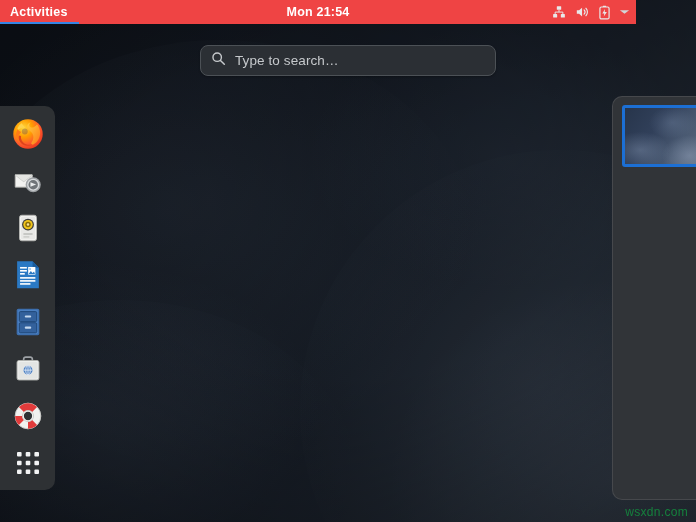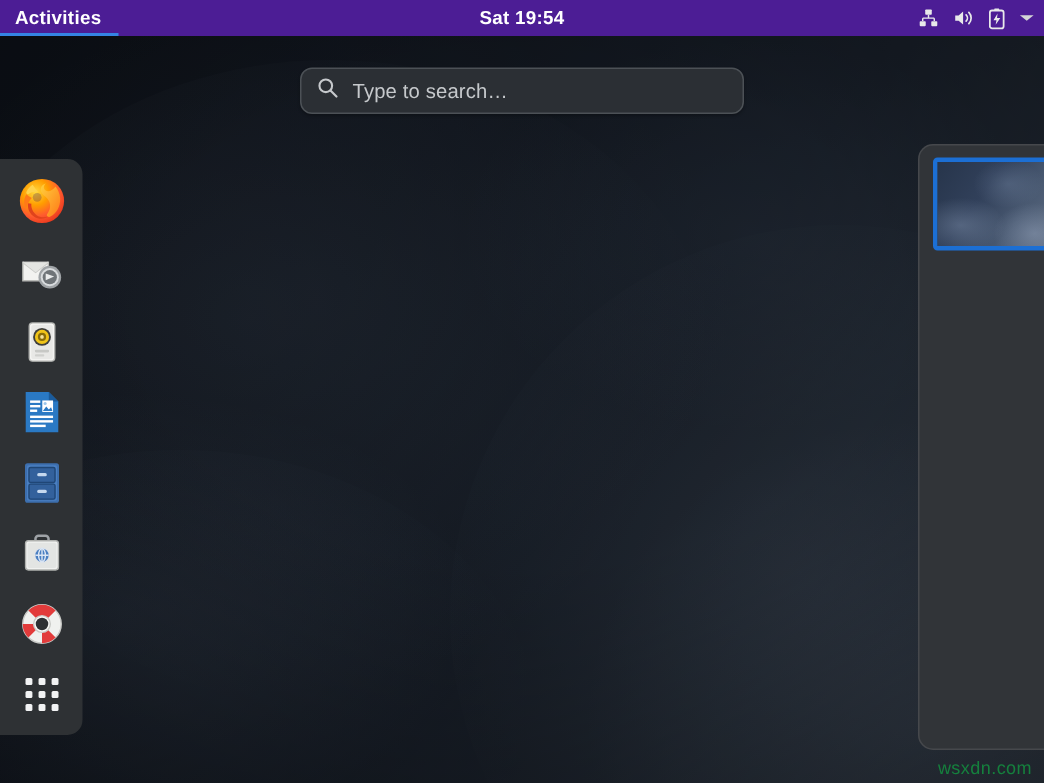--- a/index.html
+++ b/index.html
@@ -50,22 +50,22 @@
   }
   
   .overview-dim {
     position:absolute; inset:0;
     background:rgba(10,13,17,.42);
   }
 
   
   .topbar {
     position:absolute; left:0; top:0;
-    width:696px; height:24px;
-    background:#4c1d95;
+    width:636px; height:24px;
+    background:#ef4444;
     display:flex; align-items:center;
     z-index:30;
   }
   .activities {
     position:relative;
     height:24px;
     display:flex; align-items:center;
     padding:0 11px 0 10px;
     font-size:12.5px; font-weight:bold;
     color:#ffffff;
@@ -193,21 +193,21 @@
   <div class="overview-dim"></div>
 
   <div class="topbar">
 
     <div class="activities">
       <span>Activities</span>
       <span class="underline"></span>
     </div>
 
     <div class="clock">
-      <span>Sat 19:54</span>
+      <span>Mon 21:54</span>
     </div>
 
     <div class="status-area">
 
       <span>
         <svg width="14" height="14" viewBox="0 0 16 16">
           <rect x="5.5" y="1.5" width="5" height="4" rx=".6" fill="#e8e9ea"></rect>
           <path d="M8 5.5v2.6M3.6 8.1h8.8M3.6 8.1v2.2M12.4 8.1v2.2" stroke="#e8e9ea" stroke-width="1.1" fill="none"></path>
           <rect x="1.3" y="10.4" width="4.6" height="3.8" rx=".6" fill="#e8e9ea"></rect>
           <rect x="10.1" y="10.4" width="4.6" height="3.8" rx=".6" fill="#e8e9ea"></rect>

